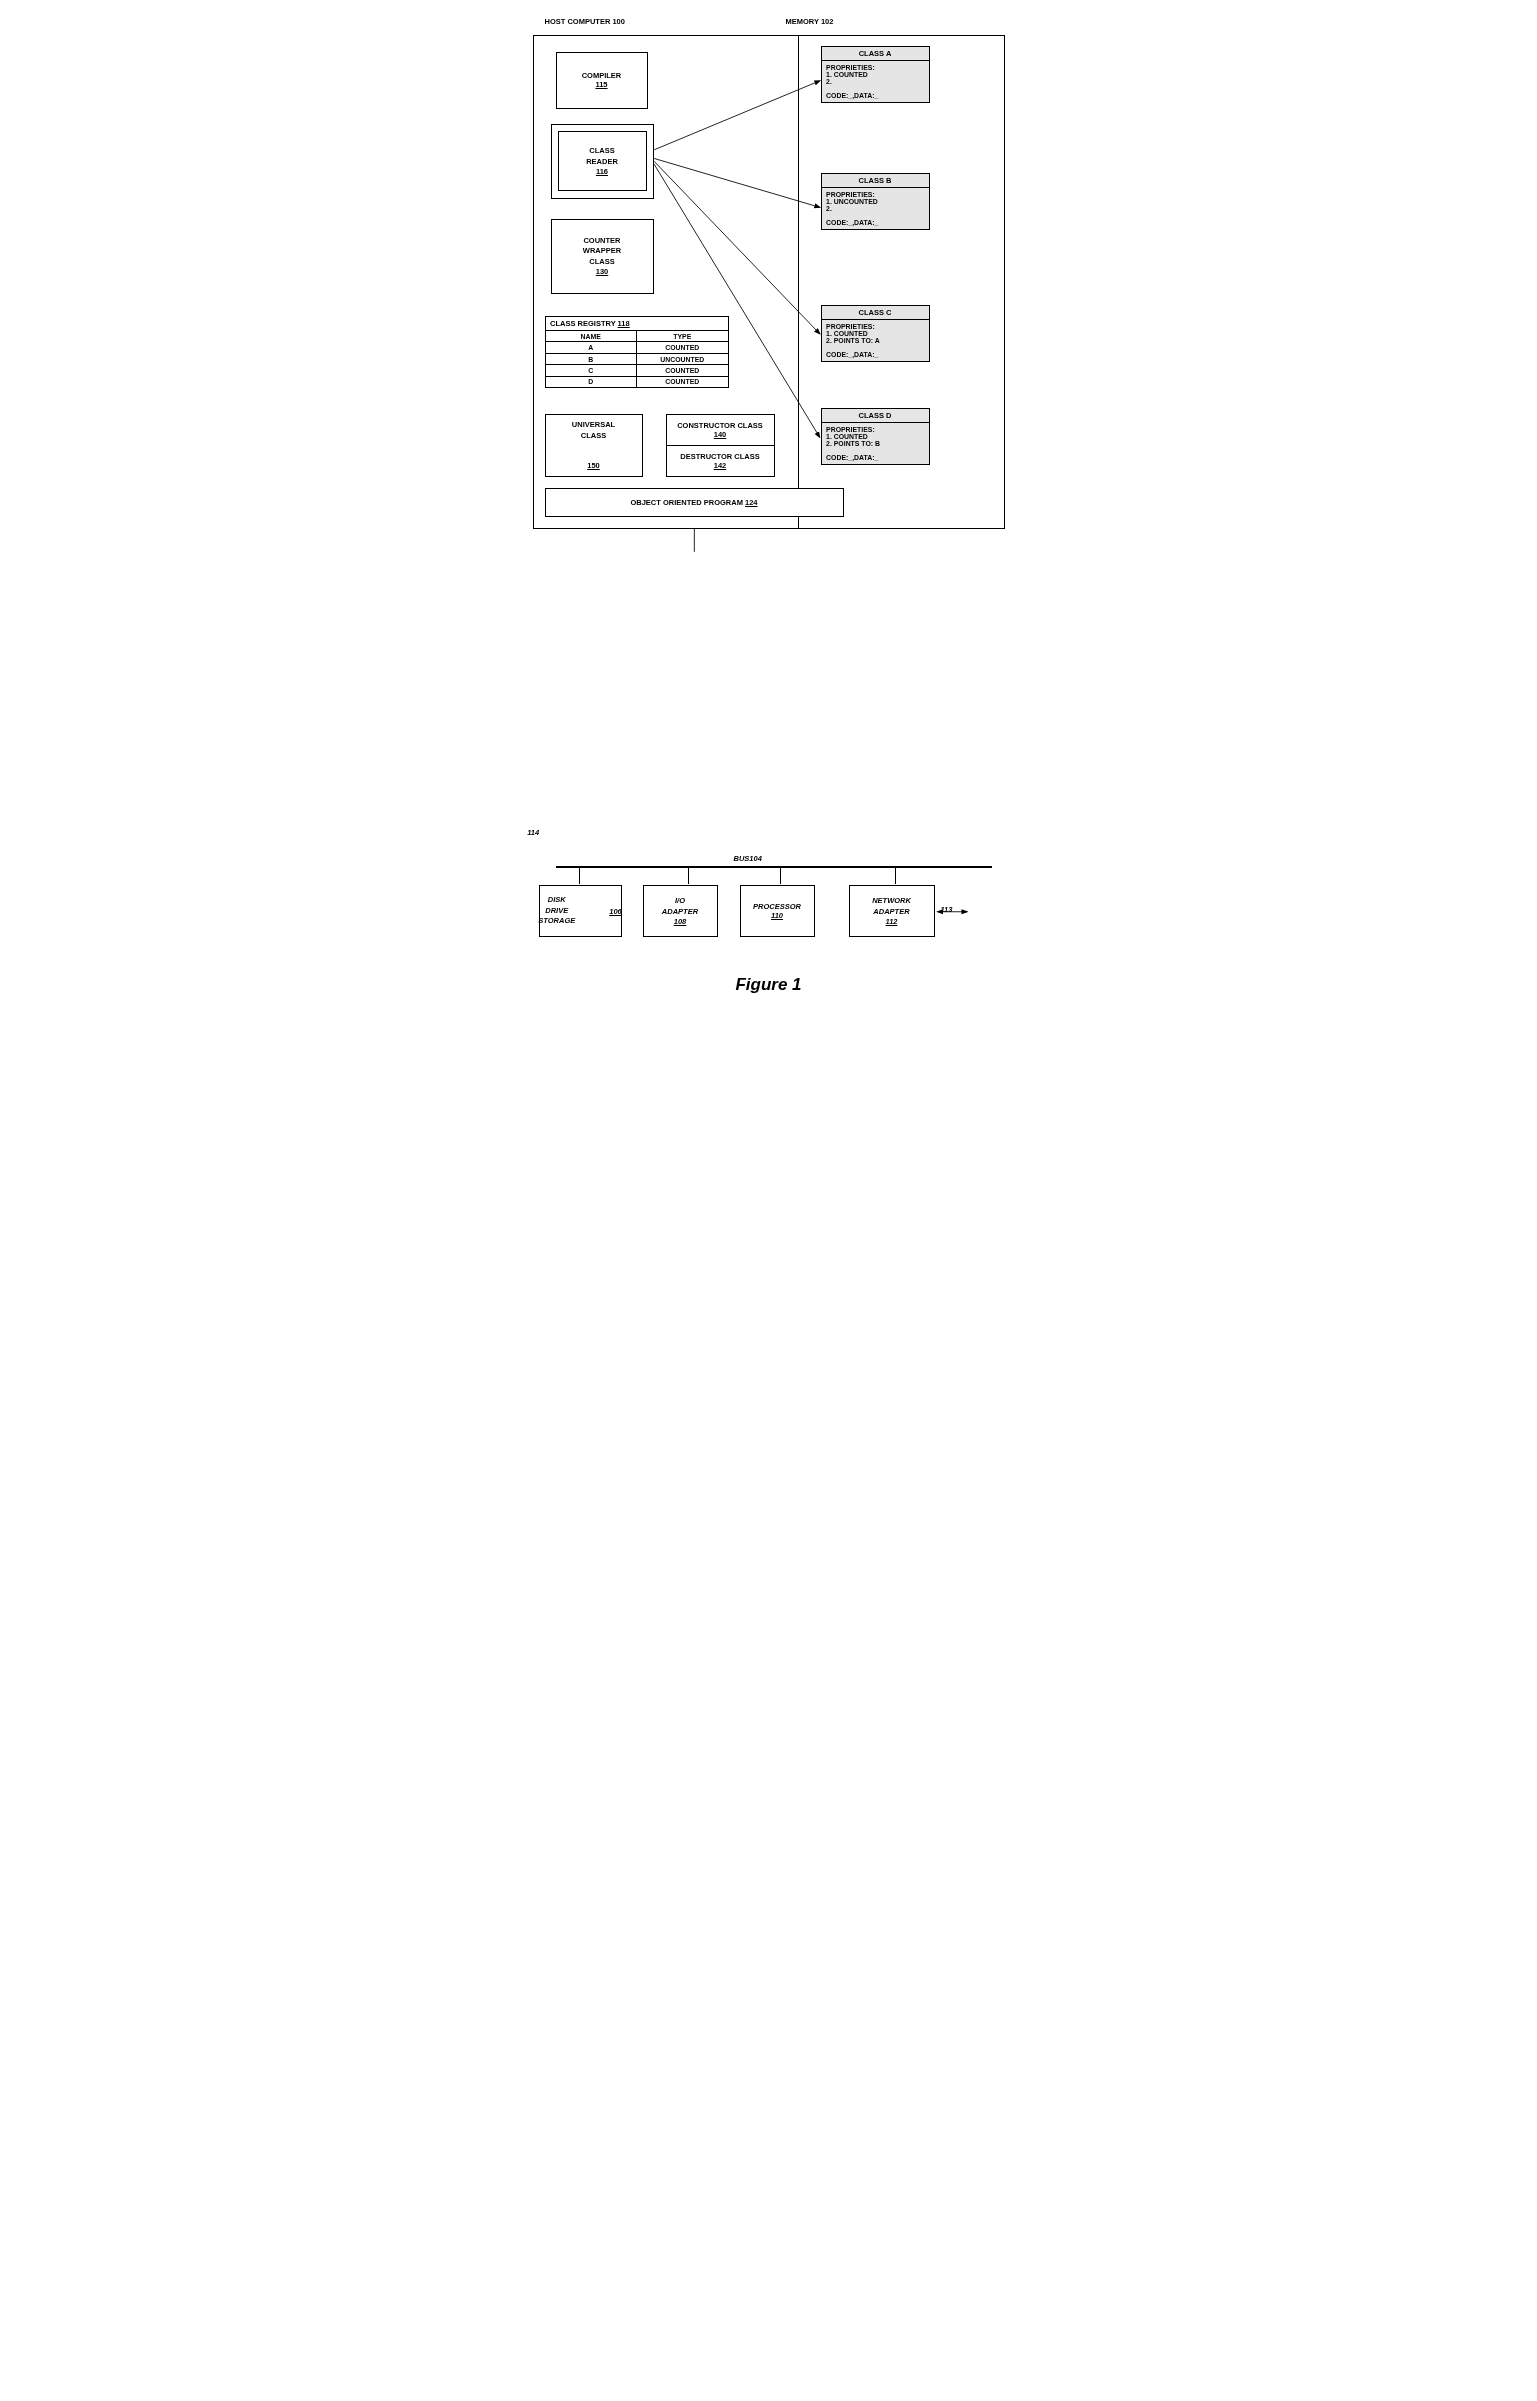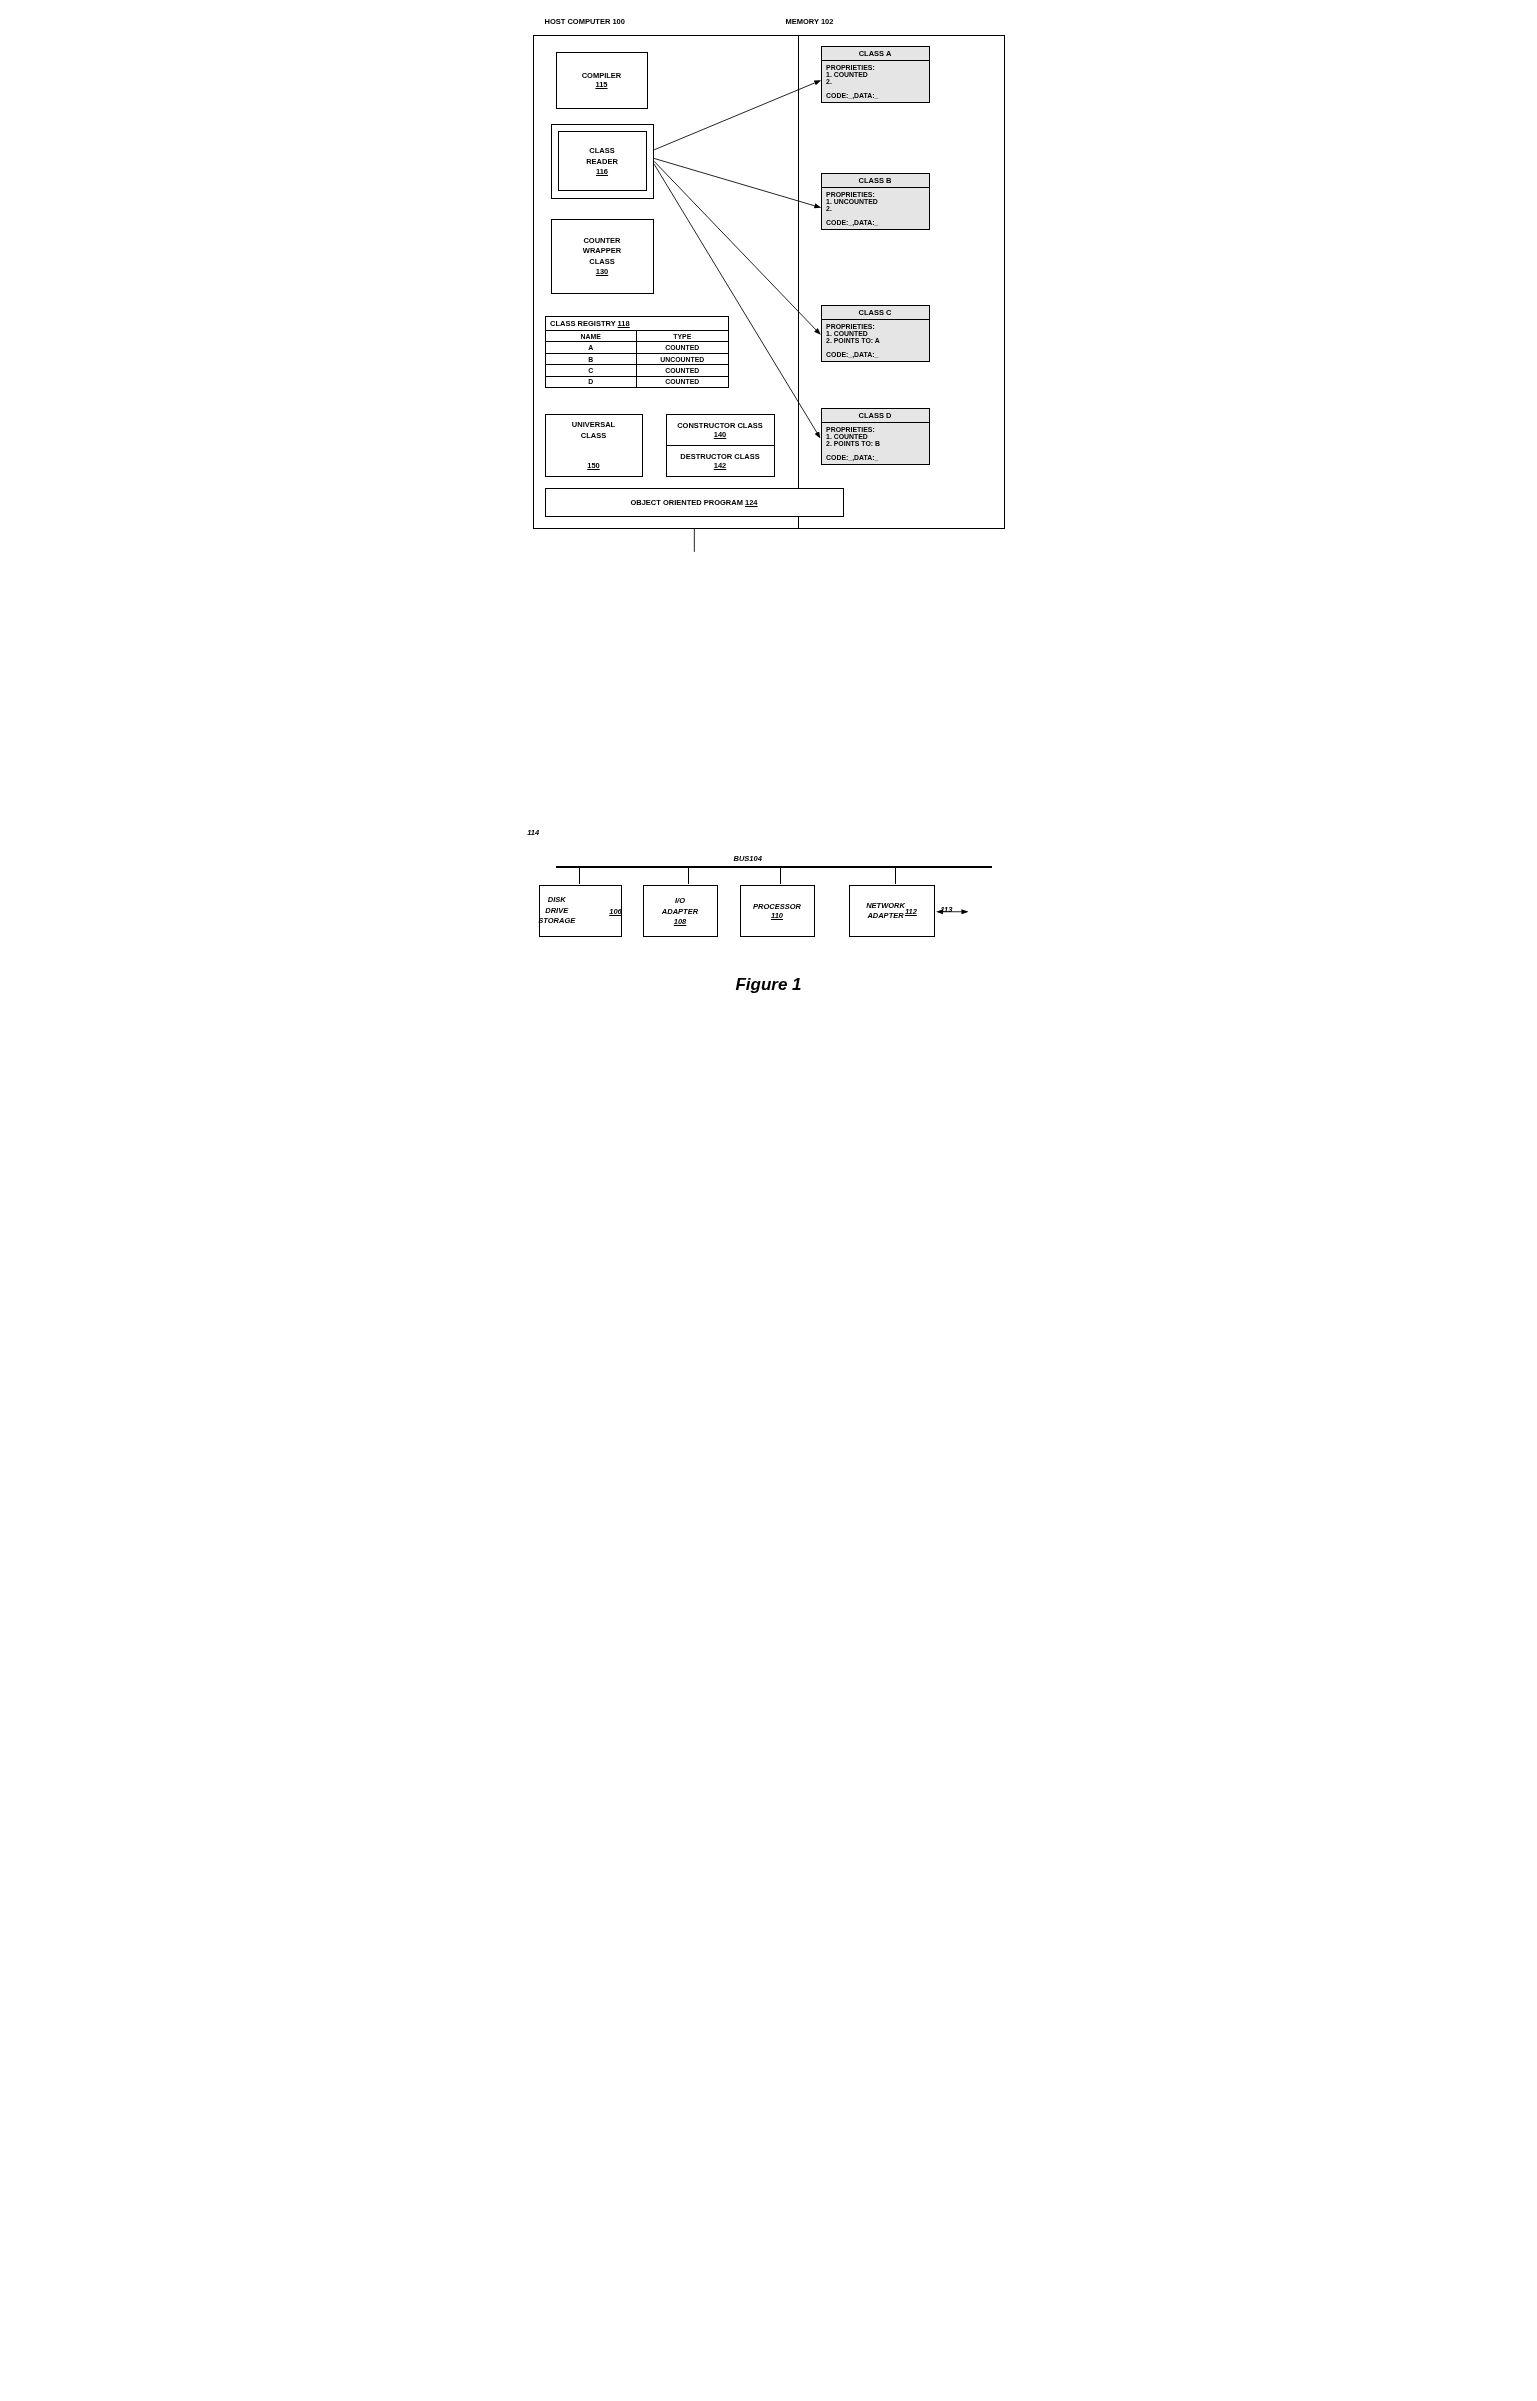--- a/index.html
+++ b/index.html
@@ -302,21 +302,21 @@
       <div style="white-space:pre-line; text-align:center; line-height:1.4;">I/O
 ADAPTER</div>
       <div class="underline">108</div>
     </div>
 
     <div class="bus-box" style="left:218px; top:48px; width:75px; height:52px; display:flex; flex-direction:column; align-items:center; justify-content:center;">
       <div>PROCESSOR</div>
       <div class="underline">110</div>
     </div>
 
-    <div class="bus-box" style="left:327px; top:48px; width:86px; height:52px; display:flex; flex-direction:row; align-items:center; justify-content:center;">
+    <div class="bus-box" style="left:327px; top:48px; width:86px; height:52px; display:flex; flex-direction:column; align-items:center; justify-content:center;">
       <div style="white-space:pre-line; text-align:center; line-height:1.4;">NETWORK
 ADAPTER</div>
       <div class="underline">112</div>
     </div>
 
     <div style="position:absolute; top:68px; left:419px; font-size:7.5px; font-weight:bold;">113</div>
 
     <svg style="position:absolute; top:69px; left:413px; width:46px; height:11.5px;" viewBox="0 0 80 20" width="46" height="11.5">
       <defs>
         <marker id="arr-r" markerWidth="8" markerHeight="8" refX="6" refY="3" orient="auto">

